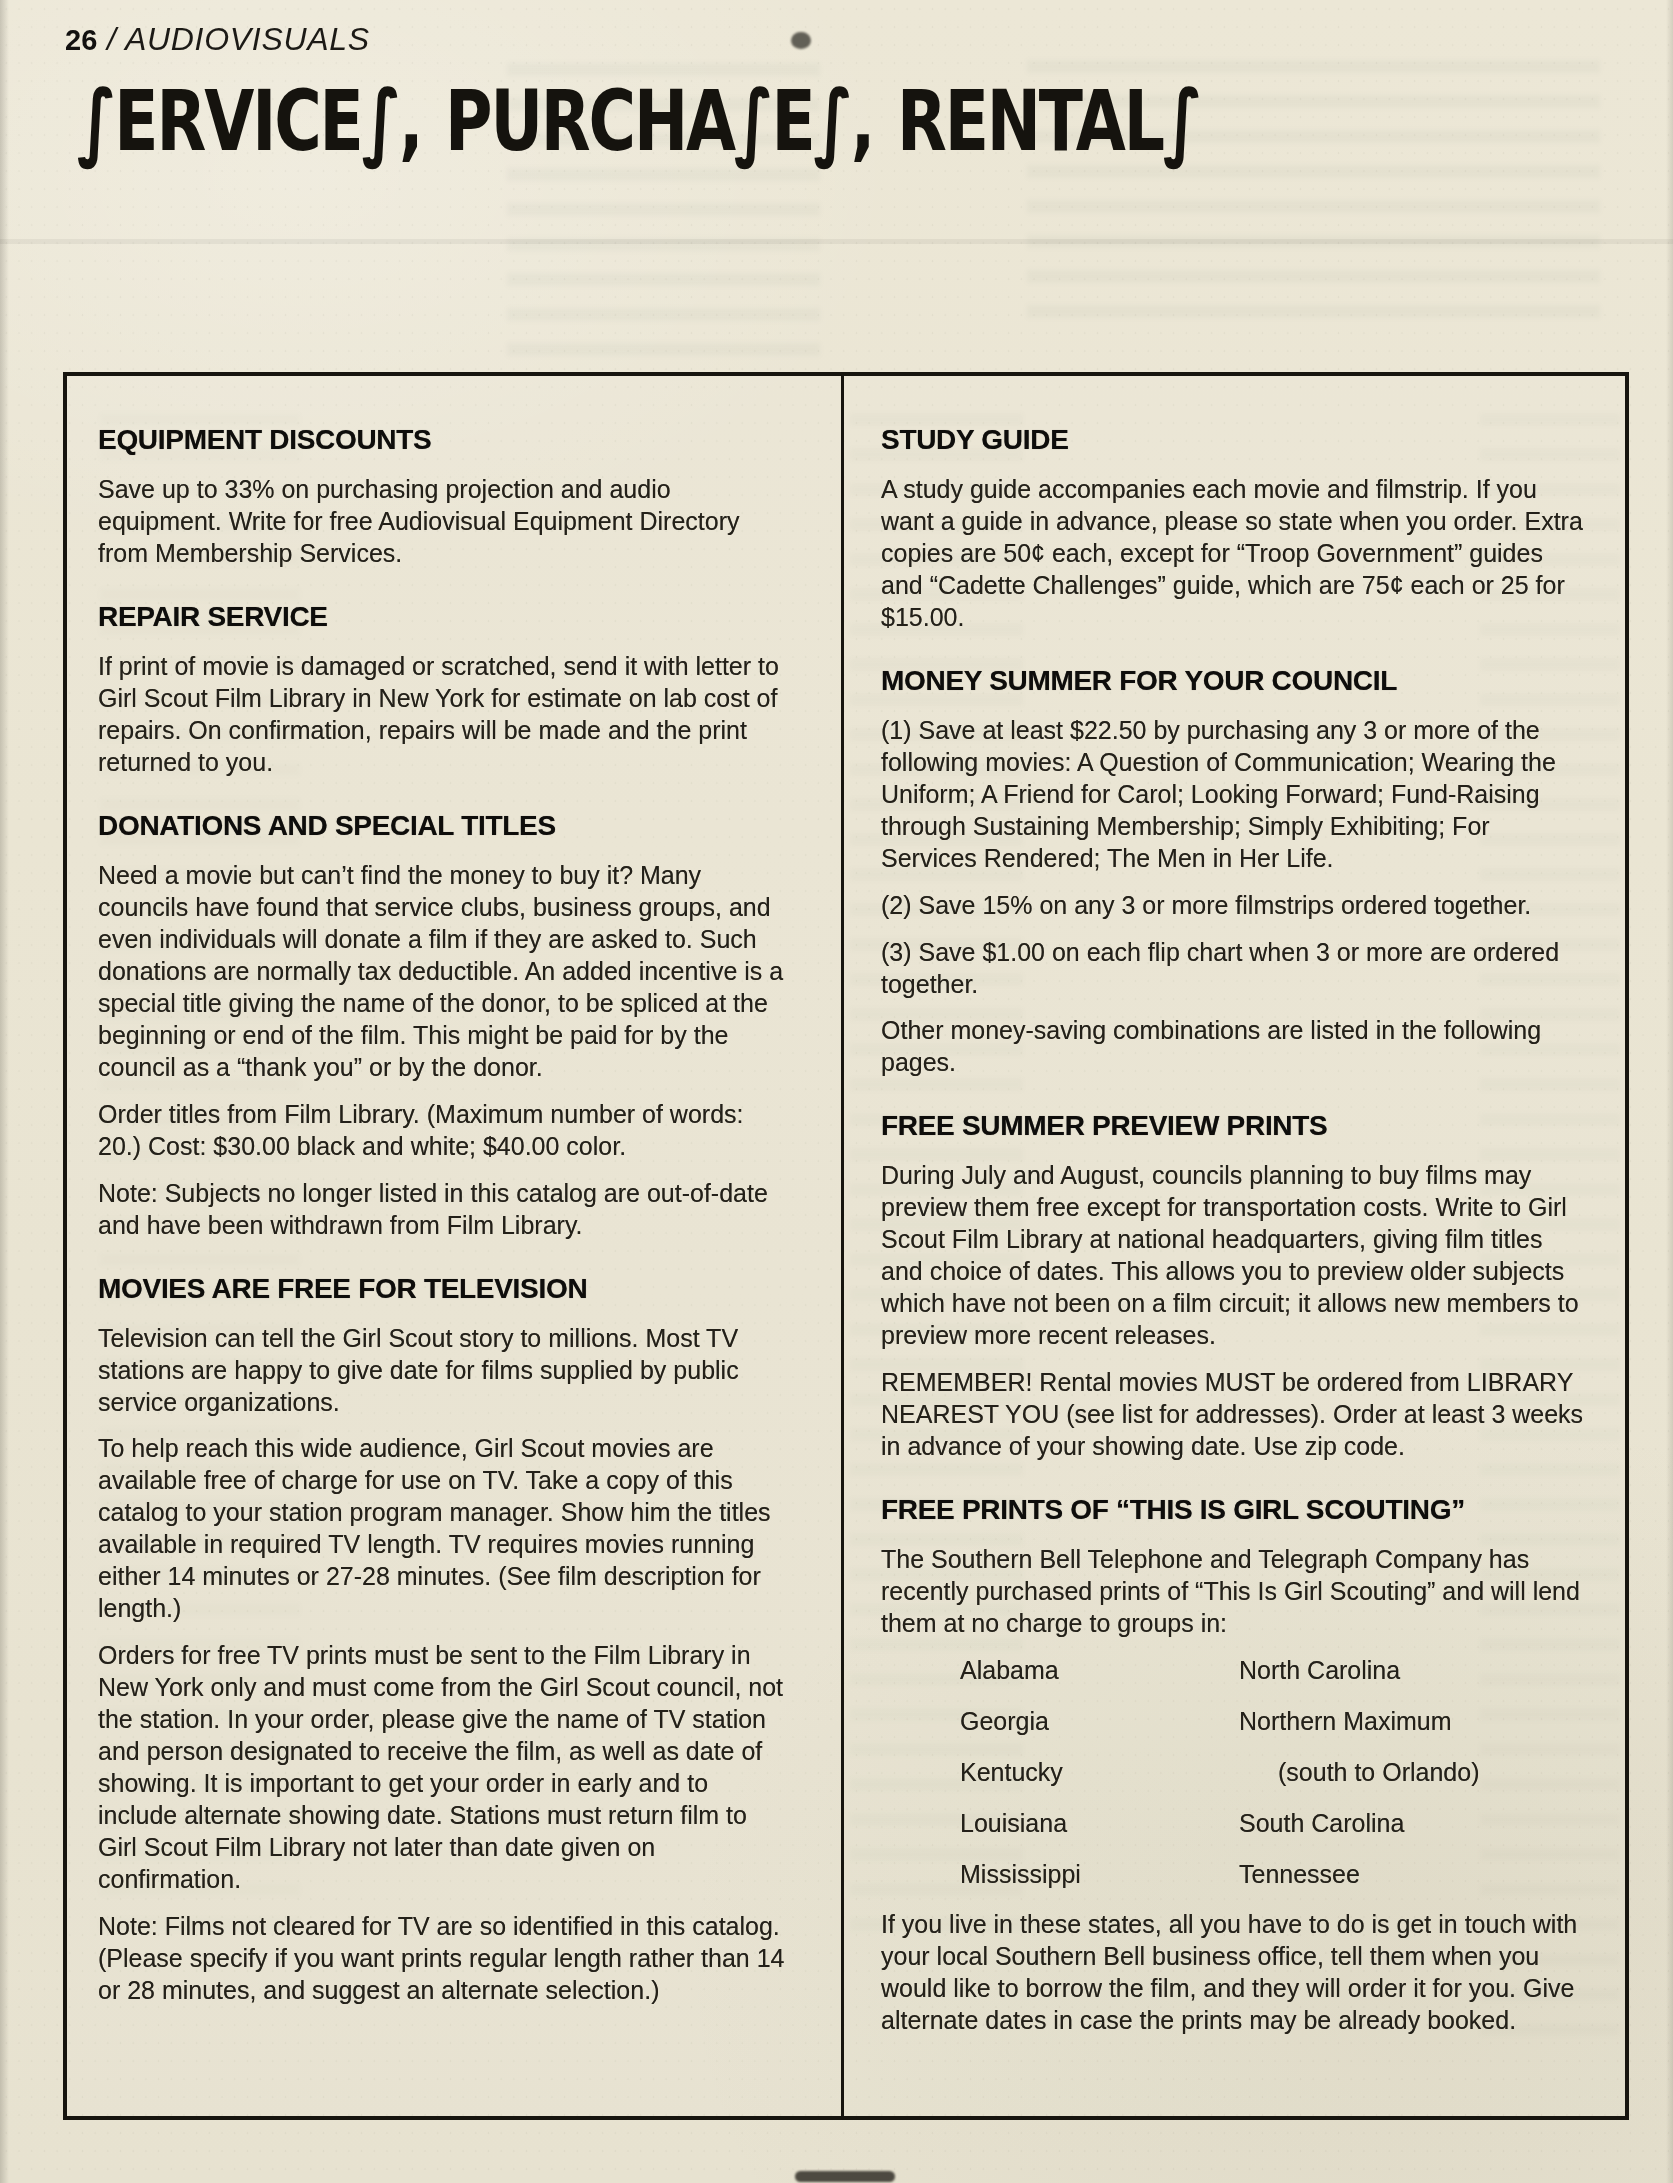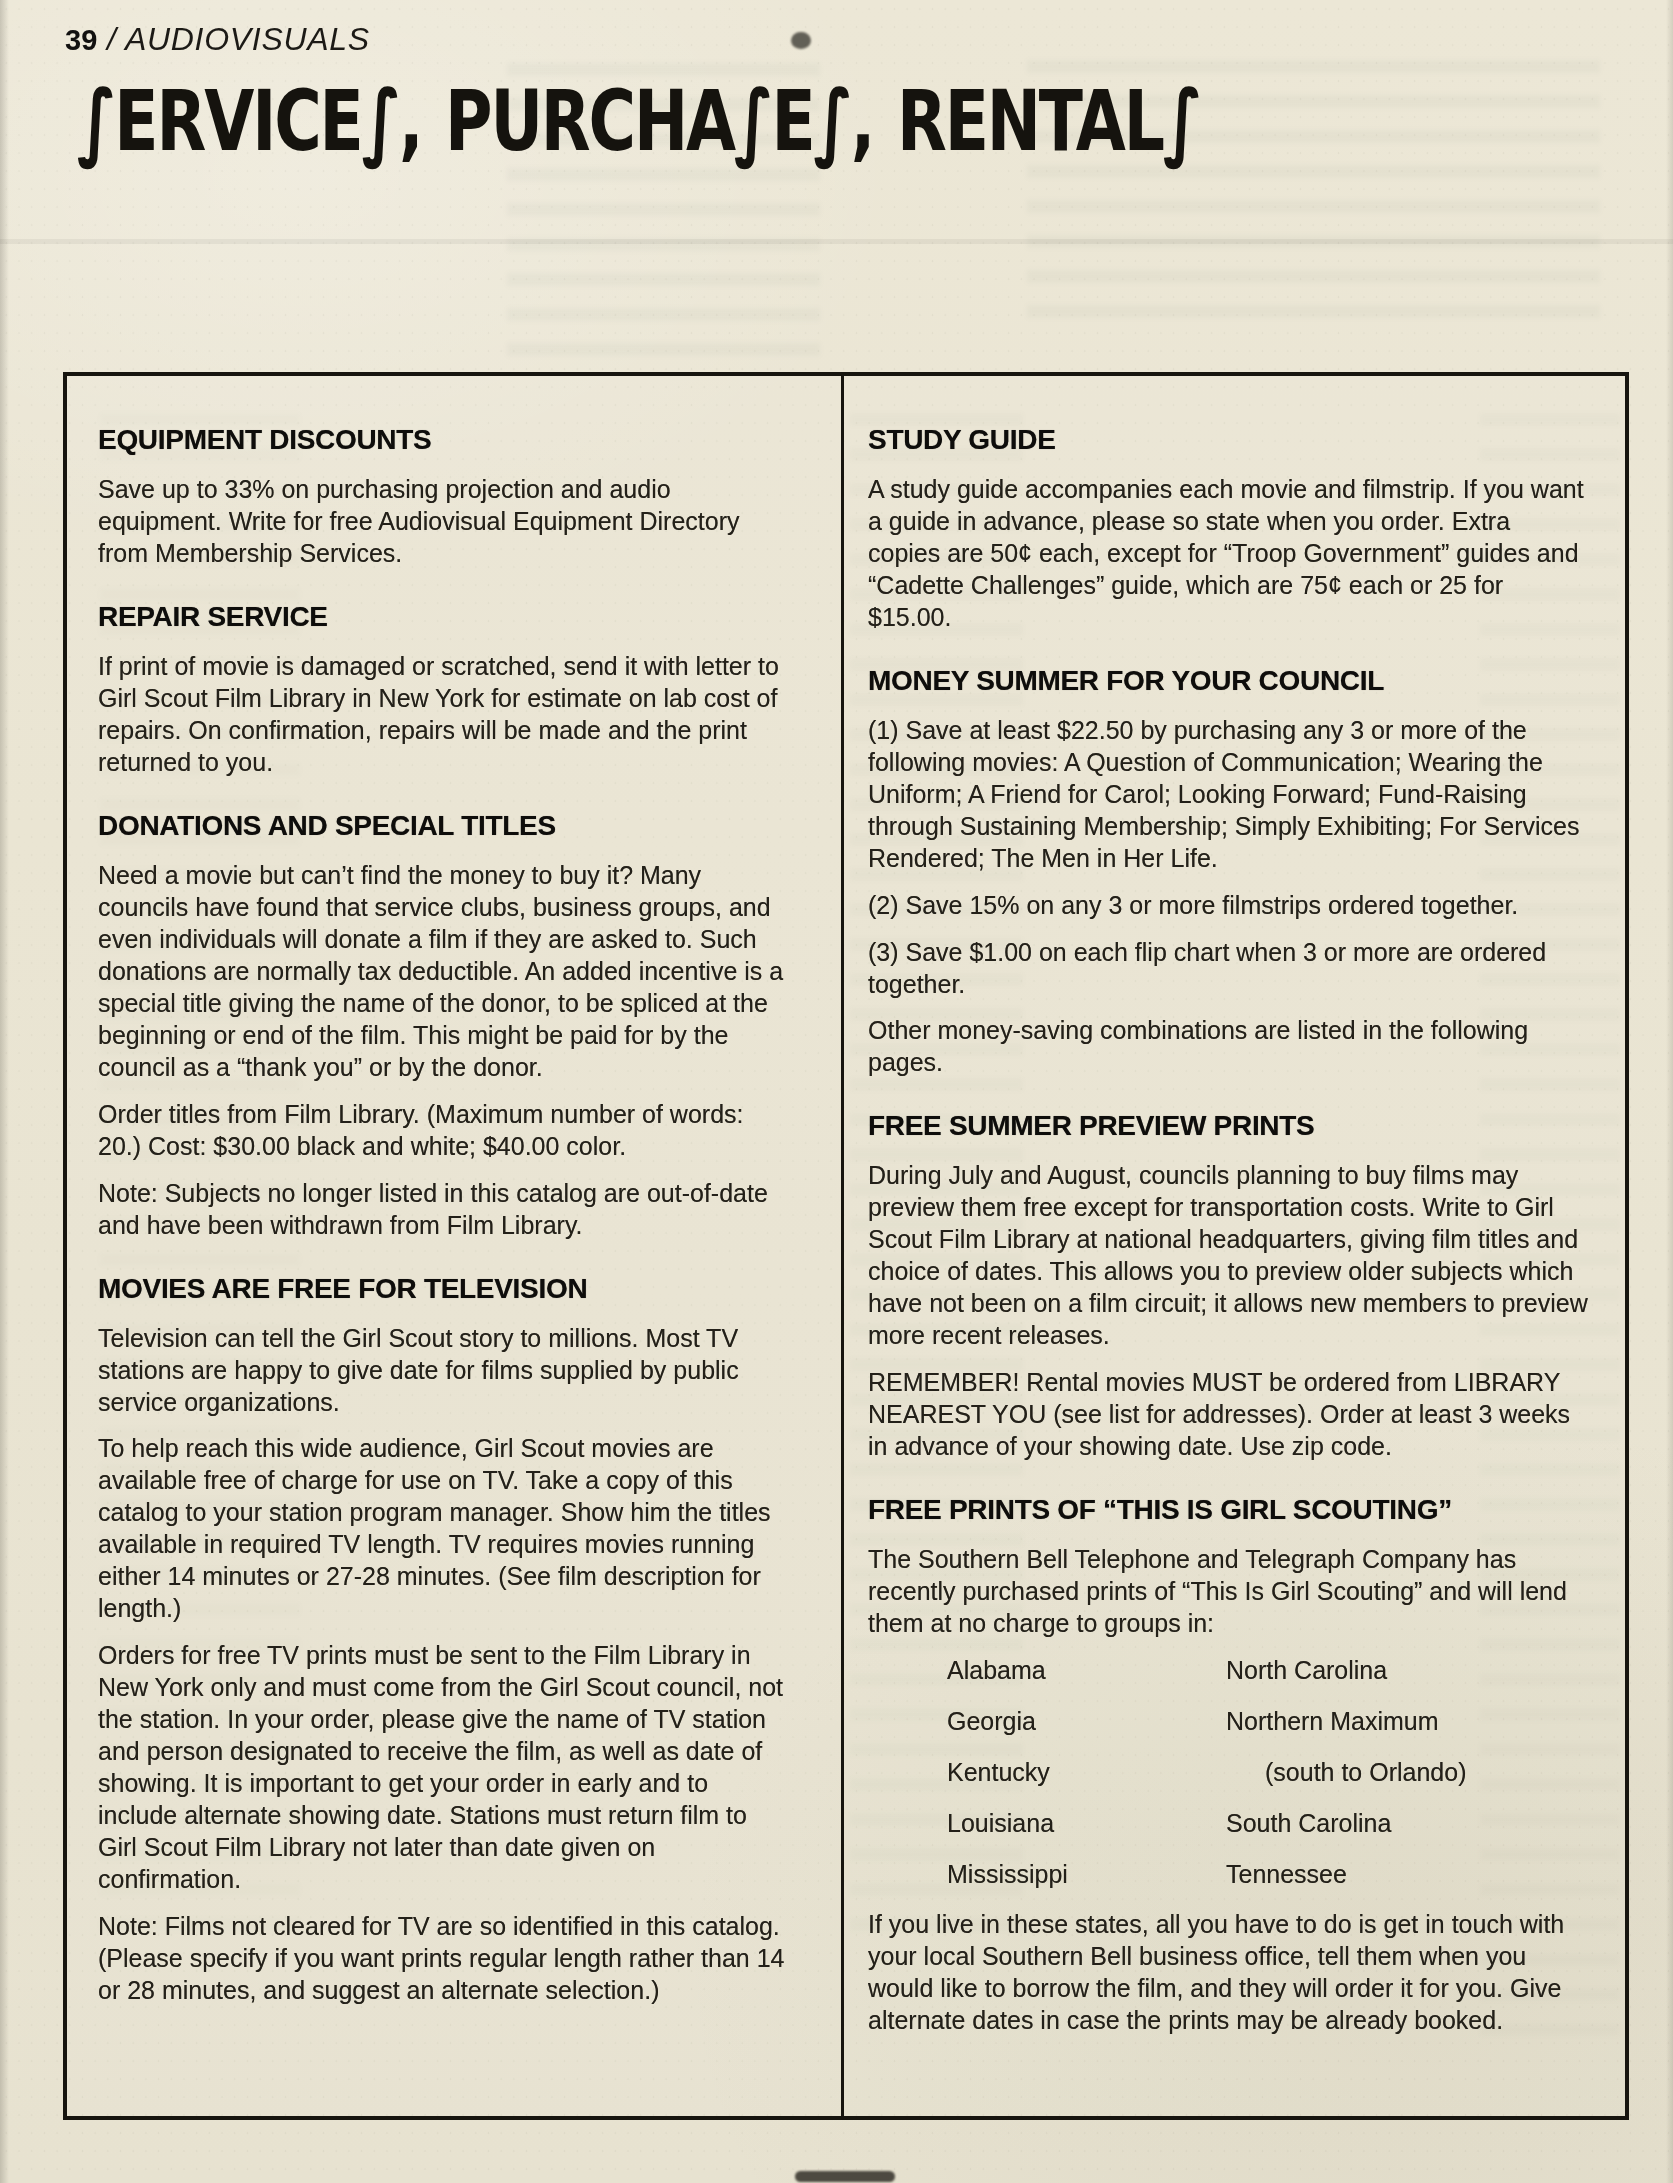--- a/index.html
+++ b/index.html
@@ -54,21 +54,21 @@
   }
 
   .contentbox{
     position:absolute;left:63px;top:372px;width:1566px;height:1748px;
     box-sizing:border-box;border:4.7px solid #17150f;
     display:grid;grid-template-columns:774px 783px;
     z-index:1;overflow:hidden;
     background:rgba(255,255,255,0.03);
   }
   .col{box-sizing:border-box;padding:37px 35px 0 31px;overflow:hidden;}
-  .col.right{border-left:3.3px solid #17150f;padding-left:24px;}
+  .col.right{border-left:3.3px solid #17150f;padding-left:37px;}
 
   h3{
     font-size:28px;line-height:1.1;color:#0e0d0b;margin:33px 0 17.3px;
     letter-spacing:-0.3px;font-weight:bold;
     text-shadow:0 0 0.7px rgba(0,0,0,0.55);
   }
   .col section:first-child h3{margin-top:12px;}
   p{
     font-size:25px;line-height:32px;margin:0 0 14.7px;color:#232019;
     text-shadow:0 0 0.4px rgba(20,18,12,0.45);
@@ -94,21 +94,21 @@
   <div class="ghost g3"></div>
   <div class="ghost g4"></div>
   <div class="ghost g5"></div>
   <div class="streak"></div>
   <div class="edge-left"></div>
   <div class="edge-right"></div>
   <div class="speck-top"></div>
   <div class="speck-bottom"></div>
 
   <div class="pageheader">
-    <span class="pgnum">39</span>
+    <span class="pgnum">26</span>
     <span class="pgsec">/ AUDIOVISUALS</span>
   </div>
 
   <h1 class="title">∫ERVICE∫, PURCHA∫E∫, RENTAL∫</h1>
 
   <div class="contentbox">
 
     <div class="col left">
       <section>
         <h3>EQUIPMENT DISCOUNTS</h3>

